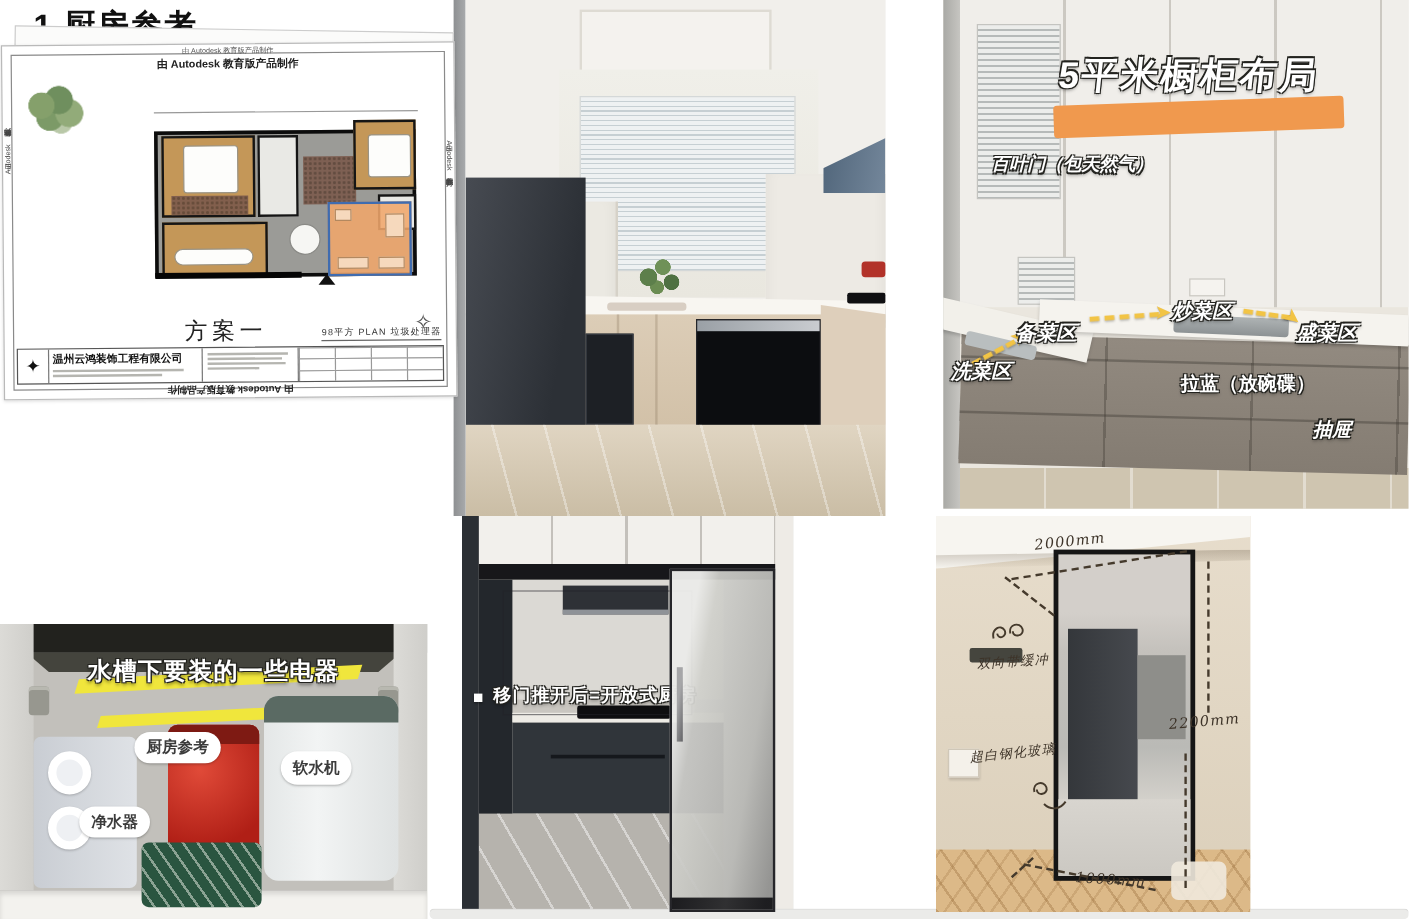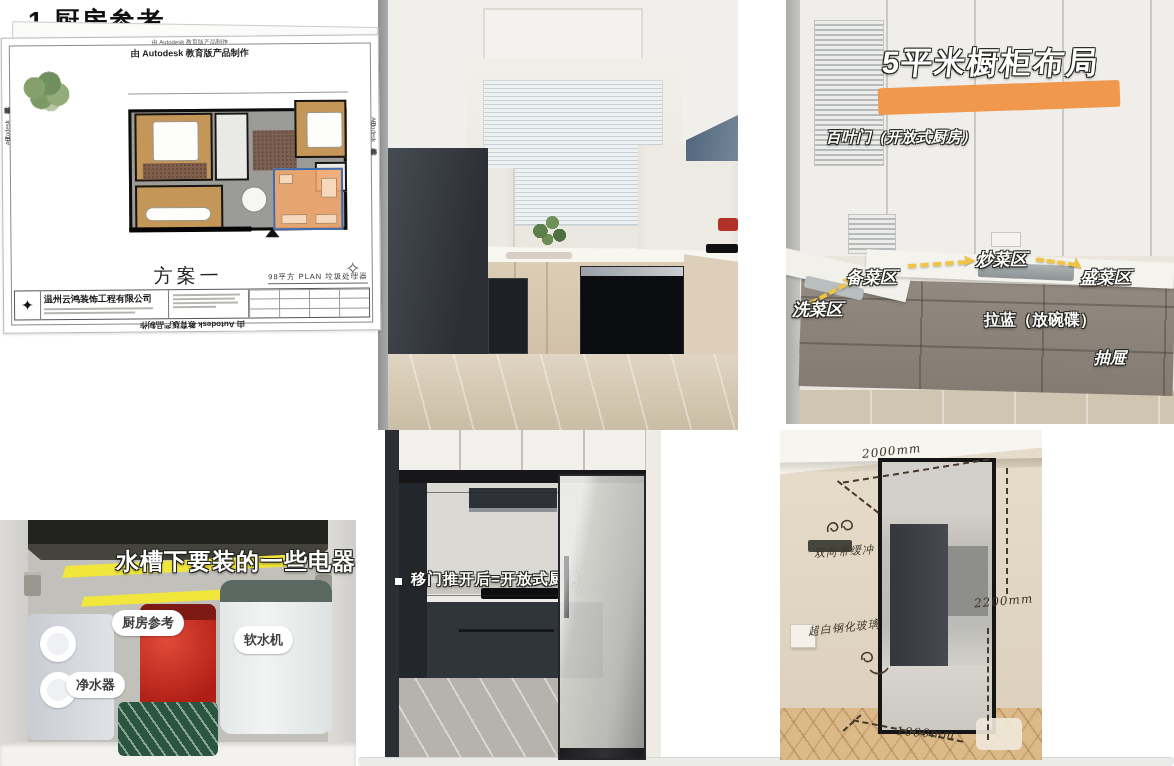--- a/index.html
+++ b/index.html
@@ -112,21 +112,21 @@
   .dash { border-top: 4px dashed #f2c445; filter: drop-shadow(0 1px 1px rgba(0,0,0,.3)); z-index: 5; }
   .ah { color: #f2c445; font-size: 17px; z-index: 5; text-shadow: 0 1px 1px rgba(0,0,0,.3); }
 
   
   .photo-sink { left: 0; top: 520px; width: 356px; height: 246px; background: #c2c0bb; }
   .ps-top { left: 0; top: 0; width: 356px; height: 24px; background: #22221e; }
   .ps-top2 { left: 22px; top: 24px; width: 312px; height: 16px; background: #44443d; clip-path: polygon(0 0,100% 0,94% 100%,6% 100%); }
   .ps-sidewall { top: 0; width: 28px; height: 246px; background: linear-gradient(90deg,#dcdbd7,#cfceca); }
   .ps-hinge { width: 17px; height: 24px; background: #97978f; border-radius: 3px; box-shadow: inset 0 3px 0 #b8b8b0; }
   .ps-zig { background: #f0e63c; transform: skewX(-20deg) rotate(-3deg); z-index: 1; }
-  .ps-cap { width: 100%; text-align: right; font-size: 23px; z-index: 2; letter-spacing: 1px; }
+  .ps-cap { width: 100%; text-align: center; font-size: 20px; z-index: 2; letter-spacing: 1px; }
   .ps-purifier { left: 28px; top: 94px; width: 86px; height: 126px; background: linear-gradient(90deg,#c9cdd3,#dfe2e6); border-radius: 6px; z-index:1; }
   .ps-ring { position:absolute; left: 12px; width: 36px; height: 36px; border-radius: 50%; background: #eef0f3; border: 7px solid #fff; box-shadow: 0 1px 2px rgba(0,0,0,.2); }
   .ps-disposal { left: 140px; top: 84px; width: 76px; height: 108px; background: radial-gradient(circle at 35% 35%, #e04a38, #b01f16 75%); border-radius: 8px; z-index:1; }
   .ps-disp-top { height: 16px; background: #7e1a13; border-radius: 8px 8px 0 0; }
   .ps-softener { left: 220px; top: 60px; width: 112px; height: 154px; background: linear-gradient(90deg,#e4e7e7,#f2f4f4 40%,#dfe2e2); border-radius: 12px; z-index:1; }
   .ps-soft-top { height: 22px; background: #5a6a63; border-radius: 12px 12px 0 0; }
   .ps-bag { left: 118px; top: 182px; width: 100px; height: 54px; background: #2a5540; border-radius: 6px; z-index:2; }
   .ps-bag::after { content:""; position:absolute; inset:0; border-radius:6px; background: repeating-linear-gradient(55deg, transparent 0 8px, rgba(235,240,230,.5) 8px 10px); }
   .bubble { background: #fff; border-radius: 14px; color: #3c3c3c; font-size: 13px; font-weight: bold; text-align: center; line-height: 26px; box-shadow: 0 1px 2px rgba(0,0,0,.25); z-index: 3; white-space: nowrap; padding: 0 10px; }
   .ps-floor { left: 0; top: 222px; width: 356px; height: 24px; background: #f3f2ee; box-shadow: inset 0 3px 4px rgba(0,0,0,.12); }
@@ -287,21 +287,21 @@
     <div class="abs pu-floor"></div>
   </div>
 
   <div class="abs photo photo-layout">
     <div class="abs pl-frame"></div>
     <div class="abs pl-uppers"></div>
     <div class="abs pl-louver" style="left:28px;top:20px;width:70px;height:146px;"></div>
     <div class="abs pl-louver" style="left:62px;top:214px;width:48px;height:40px;"></div>
     <div class="abs pl-hl"></div>
     <div class="abs ot pl-title">5平米橱柜布局</div>
-    <div class="abs ot lbl" style="left:40px;top:128px;font-size:15px;font-style:italic;">百叶门（开放式厨房）</div>
+    <div class="abs ot lbl" style="left:40px;top:128px;font-size:15px;font-style:italic;">百叶门（包天然气）</div>
     <div class="abs pl-socket"></div>
     <div class="abs pl-counter-left"></div>
     <div class="abs pl-counter-main"></div>
     <div class="abs pl-sink"></div>
     <div class="abs pl-sink2"></div>
     <div class="abs pl-base">
       <div class="pl-groove" style="top:18px;"></div>
       <div class="pl-groove" style="top:64px;"></div>
     </div>
     <div class="abs pl-floor"></div>

